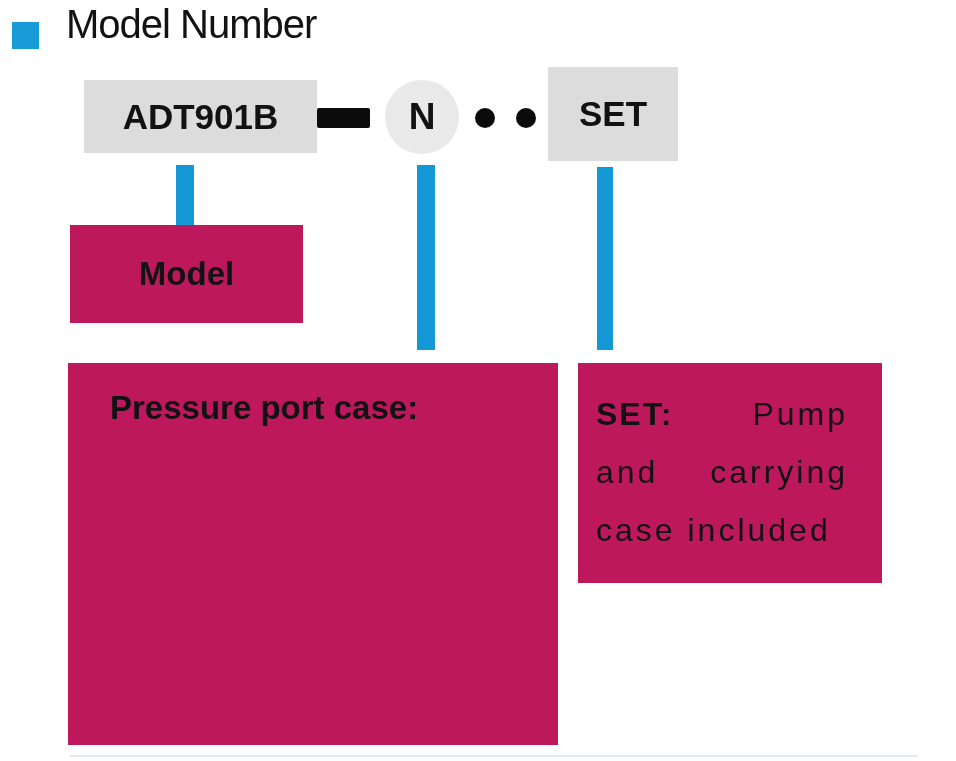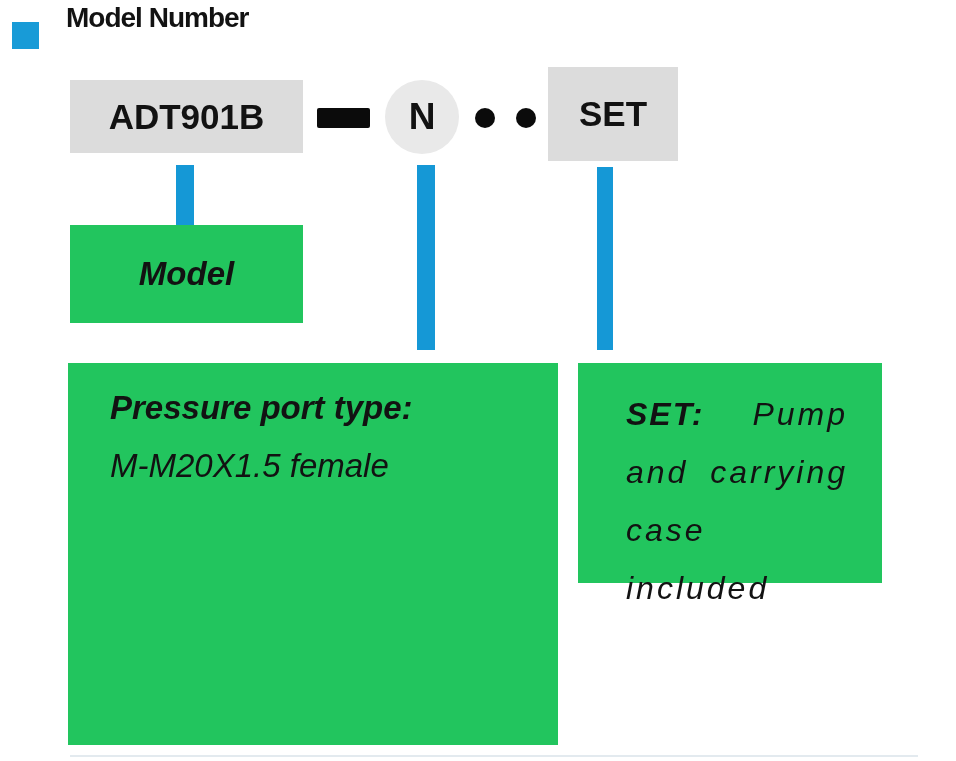--- a/index.html
+++ b/index.html
@@ -19,37 +19,37 @@
   .abs { position: absolute; }
 
   
   .title-bullet {
     left: 12px; top: 22px;
     width: 27px; height: 27px;
     background: #189bd7;
   }
   .page-title {
     left: 66px; top: 2px;
-    font-size: 28px;
-    font-weight: bold;
+    font-size: 40px;
+    font-weight: normal;
     letter-spacing: -1px;
     white-space: nowrap;
   }
 
   
   .code-box {
     background: #dcdcdc;
     display: flex;
     align-items: center;
     justify-content: center;
     font-weight: bold;
     font-size: 35px;
     letter-spacing: 0px;
   }
-  .box-model { left: 70px; top: 80px; width: 233px; height: 73px; }
+  .box-model { left: 84px; top: 80px; width: 233px; height: 73px; }
   .box-set   { left: 548px; top: 67px; width: 130px; height: 94px; }
 
   .dash-sep {
     left: 317px; top: 108px;
     width: 53px; height: 20px;
     background: #0b0b0b;
     border-radius: 2px;
   }
   .port-circle {
     left: 385px; top: 80px;
@@ -75,22 +75,21 @@
   .connector {
     background: #1598d6;
     width: 18px;
   }
   .conn-model { left: 176px; top: 165px; height: 60px; }
   .conn-port  { left: 417px; top: 165px; height: 185px; }
   .conn-set   { left: 597px; top: 167px; width: 16px; height: 183px; }
 
   
   .panel {
-    background: #22c55e;
-    font-style: italic;
+    background: #be185d;
   }
   .model-callout {
     left: 70px; top: 225px;
     width: 233px; height: 98px;
     display: flex;
     align-items: center;
     justify-content: center;
     font-weight: bold;
     font-size: 33px;
   }
@@ -100,21 +99,21 @@
     box-sizing: border-box;
     padding: 16px 10px 0 42px;
     font-size: 33px;
     line-height: 58px;
   }
   .port-heading { font-weight: bold; }
   .set-callout {
     left: 578px; top: 363px;
     width: 304px; height: 220px;
     box-sizing: border-box;
-    padding: 22px 34px 0 48px;
+    padding: 22px 34px 0 18px;
     font-size: 32px;
     line-height: 58px;
     letter-spacing: 3px;
     text-align: justify;
   }
   .set-callout b { letter-spacing: 2px; }
 
   .bottom-divider {
     left: 70px; top: 755px;
     width: 848px; height: 2px;
@@ -148,22 +147,21 @@
 
   <div class="abs connector conn-model"></div>
   <div class="abs connector conn-port"></div>
   <div class="abs connector conn-set"></div>
 
   <div class="abs panel model-callout">
     <span>Model</span>
   </div>
 
   <div class="abs panel port-callout">
-    <div class="port-heading">Pressure port type:</div>
-    <div>M-M20X1.5 female</div>
+    <div class="port-heading">Pressure port case:</div>
   </div>
 
   <div class="abs panel set-callout">
     <b>SET:</b><span> Pump and carrying case included</span>
   </div>
 
   <div class="abs bottom-divider"></div>
 
 </div>
 

